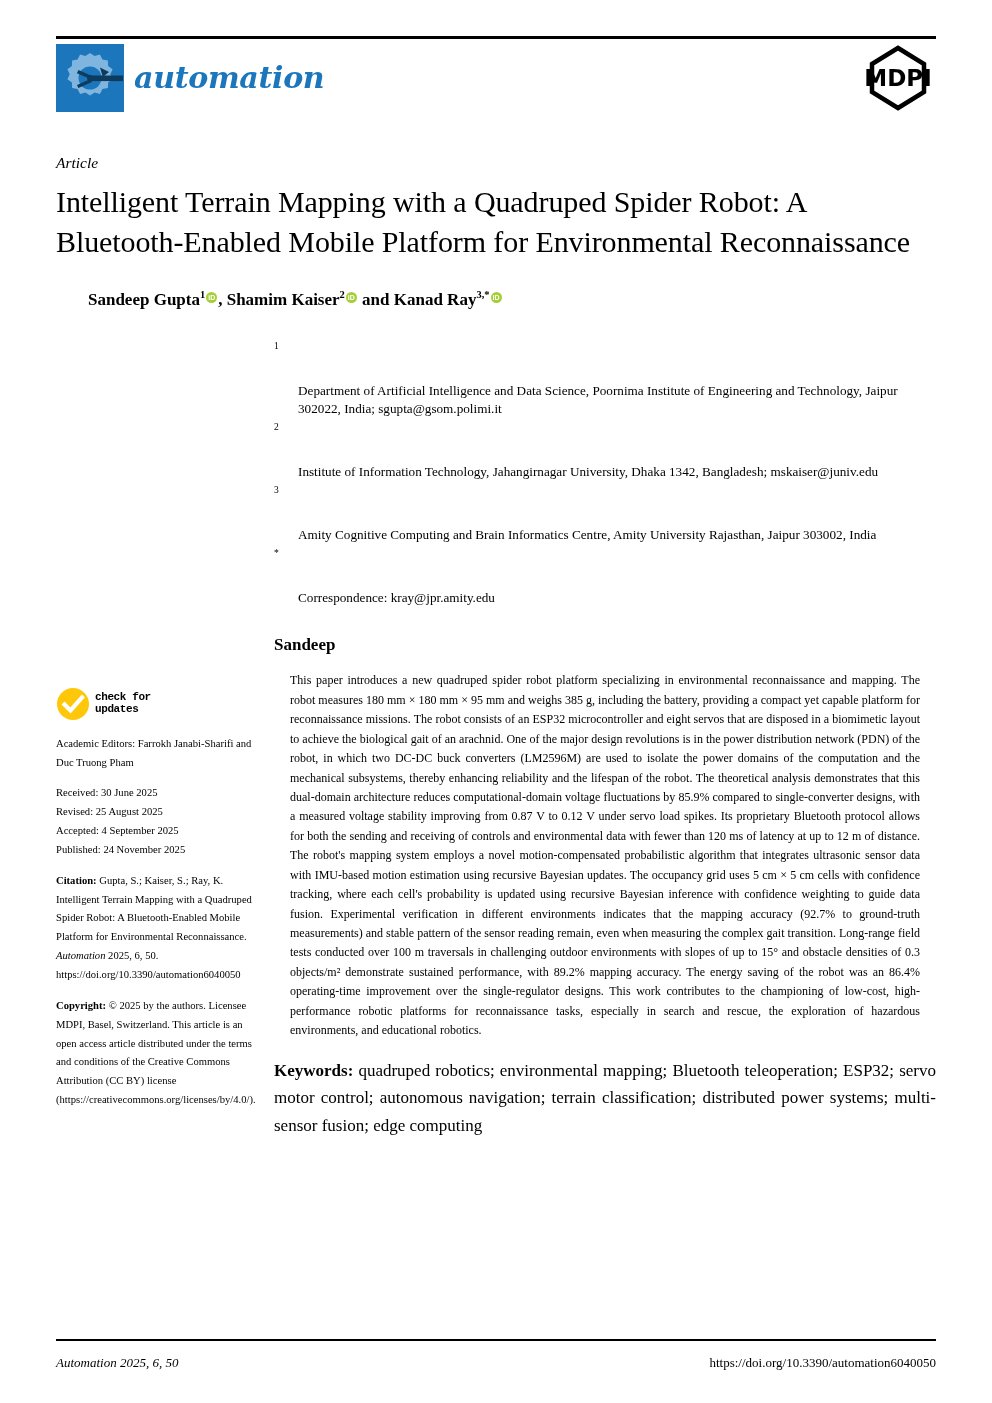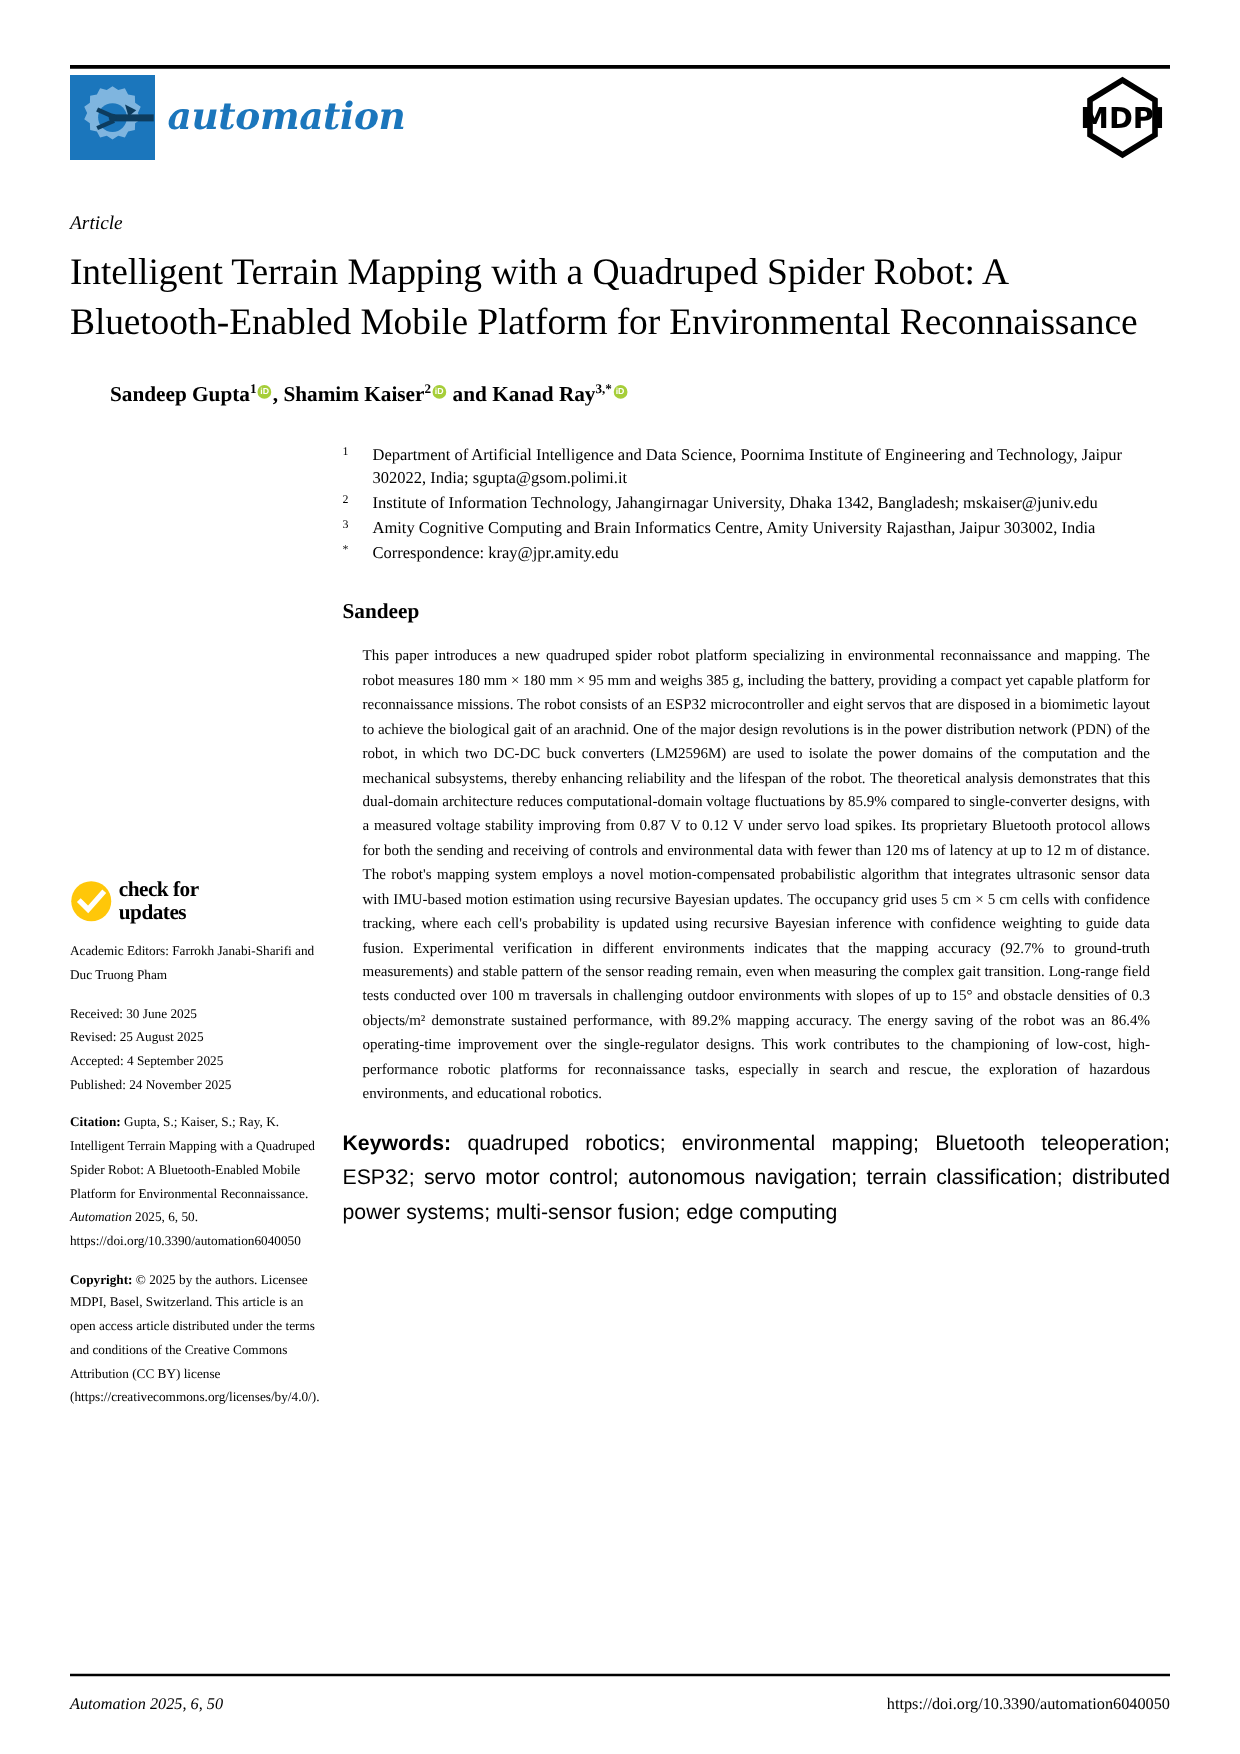--- a/index.html
+++ b/index.html
@@ -15,21 +15,21 @@
     color: #000000;
     overflow: hidden;
   }
 
   .page {
     position: absolute;
     left: 0; top: 0;
     width: 992px;
     height: 1403px;
     box-sizing: border-box;
-    padding: 16px 56px;
+    padding: 0 56px;
   }
 
   
   .masthead {
     position: relative;
     height: 92px;
     margin-top: 36px;
   }
   .journal-logo {
     position: absolute;
@@ -143,39 +143,39 @@
     font-size: 13.2px;
     line-height: 1.42;
     margin-bottom: 1px;
   }
   .affil-marker {
     width: 24px;
     flex: none;
     font-size: 9.5px;
     padding-top: 1px;
   }
-  .affil-text { flex: 1; }
+  .affil-text { flex: 1; margin-top: 43px; }
 
   .abstract-head {
     font-family: "Liberation Serif", serif;
     font-weight: 700;
     font-size: 17px;
     margin-top: 28px;
     margin-bottom: 13px;
   }
   .abstract-body {
     font-family: "Liberation Serif", serif;
     font-size: 12px;
     line-height: 1.62;
     text-align: justify;
     margin: 16px;
     hyphens: auto;
   }
   .keywords {
-    font-family: Liberation Sans, sans-serif;
+    font-family: Liberation Serif, serif;
     font-size: 17px;
     line-height: 1.62;
     text-align: justify;
     margin-top: 7px;
   }
   .keywords b { font-weight: 700; }
 
   
   .col-side {
     position: absolute;
@@ -189,23 +189,23 @@
     left: 0;
     width: 196px;
   }
   .cfu-badge {
     display: flex;
     align-items: center;
     margin-bottom: 14px;
   }
   .cfu-circle { flex: none; }
   .cfu-text {
-    font-family: Liberation Serif, serif;
-    font-weight: 700;
-    font-size: 17px;
+    font-family: Liberation Mono, monospace;
+    font-weight: 700;
+    font-size: 11px;
     line-height: 1.08;
     letter-spacing: -0.4px;
     margin-left: 5px;
   }
   .side-block {
     font-family: Liberation Serif, serif;
     font-size: 10.6px;
     line-height: 1.78;
     margin-bottom: 12px;
     color: #000;

